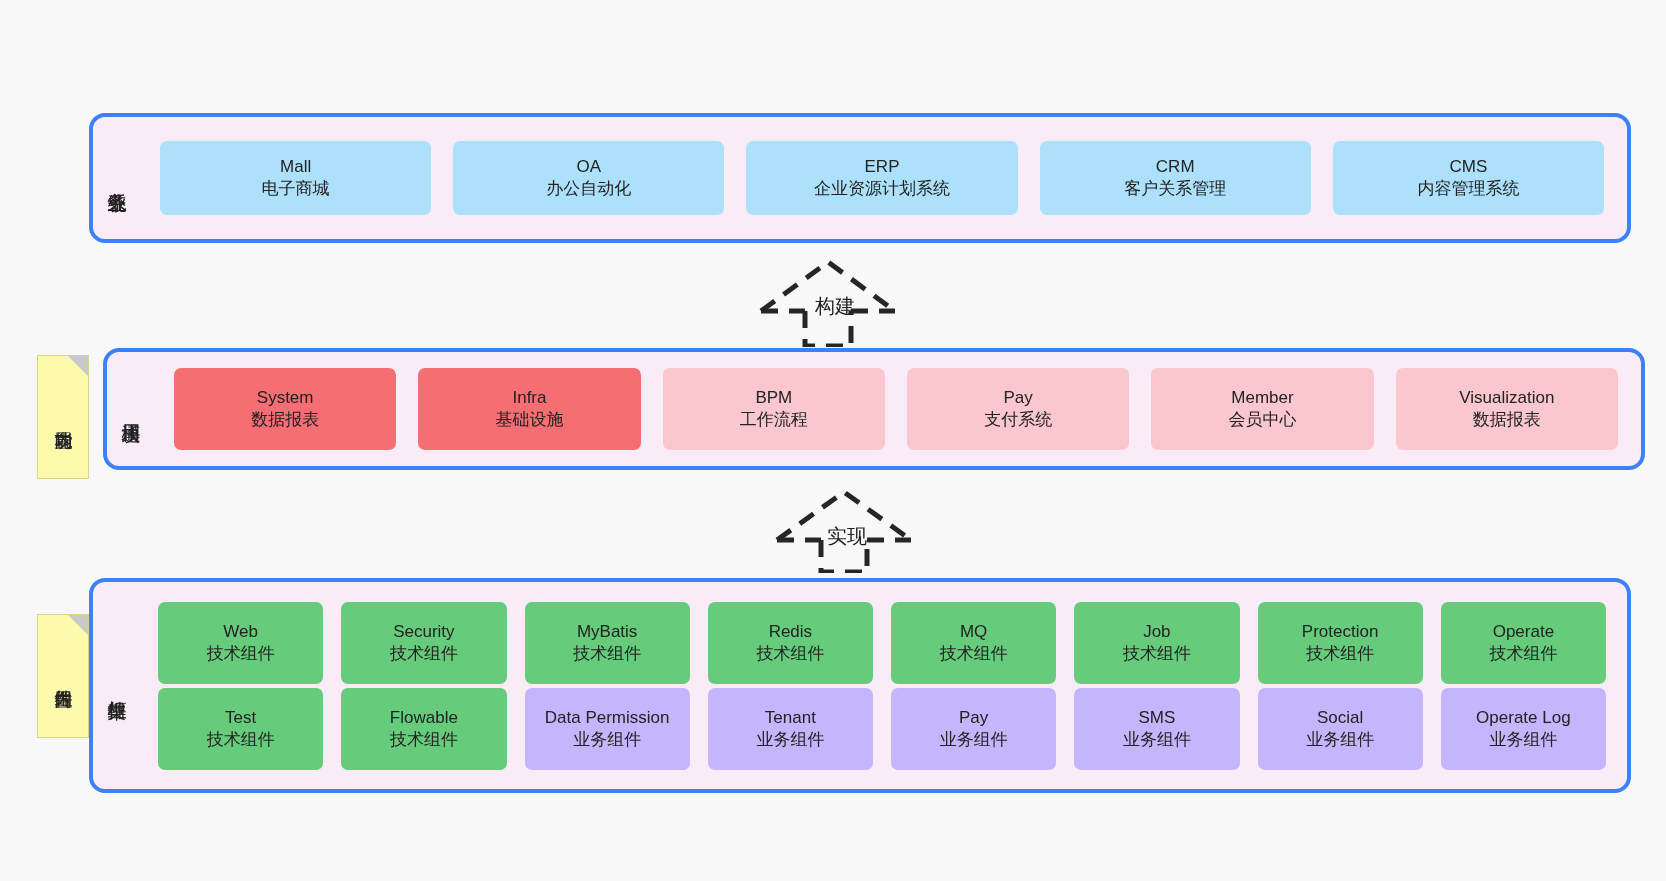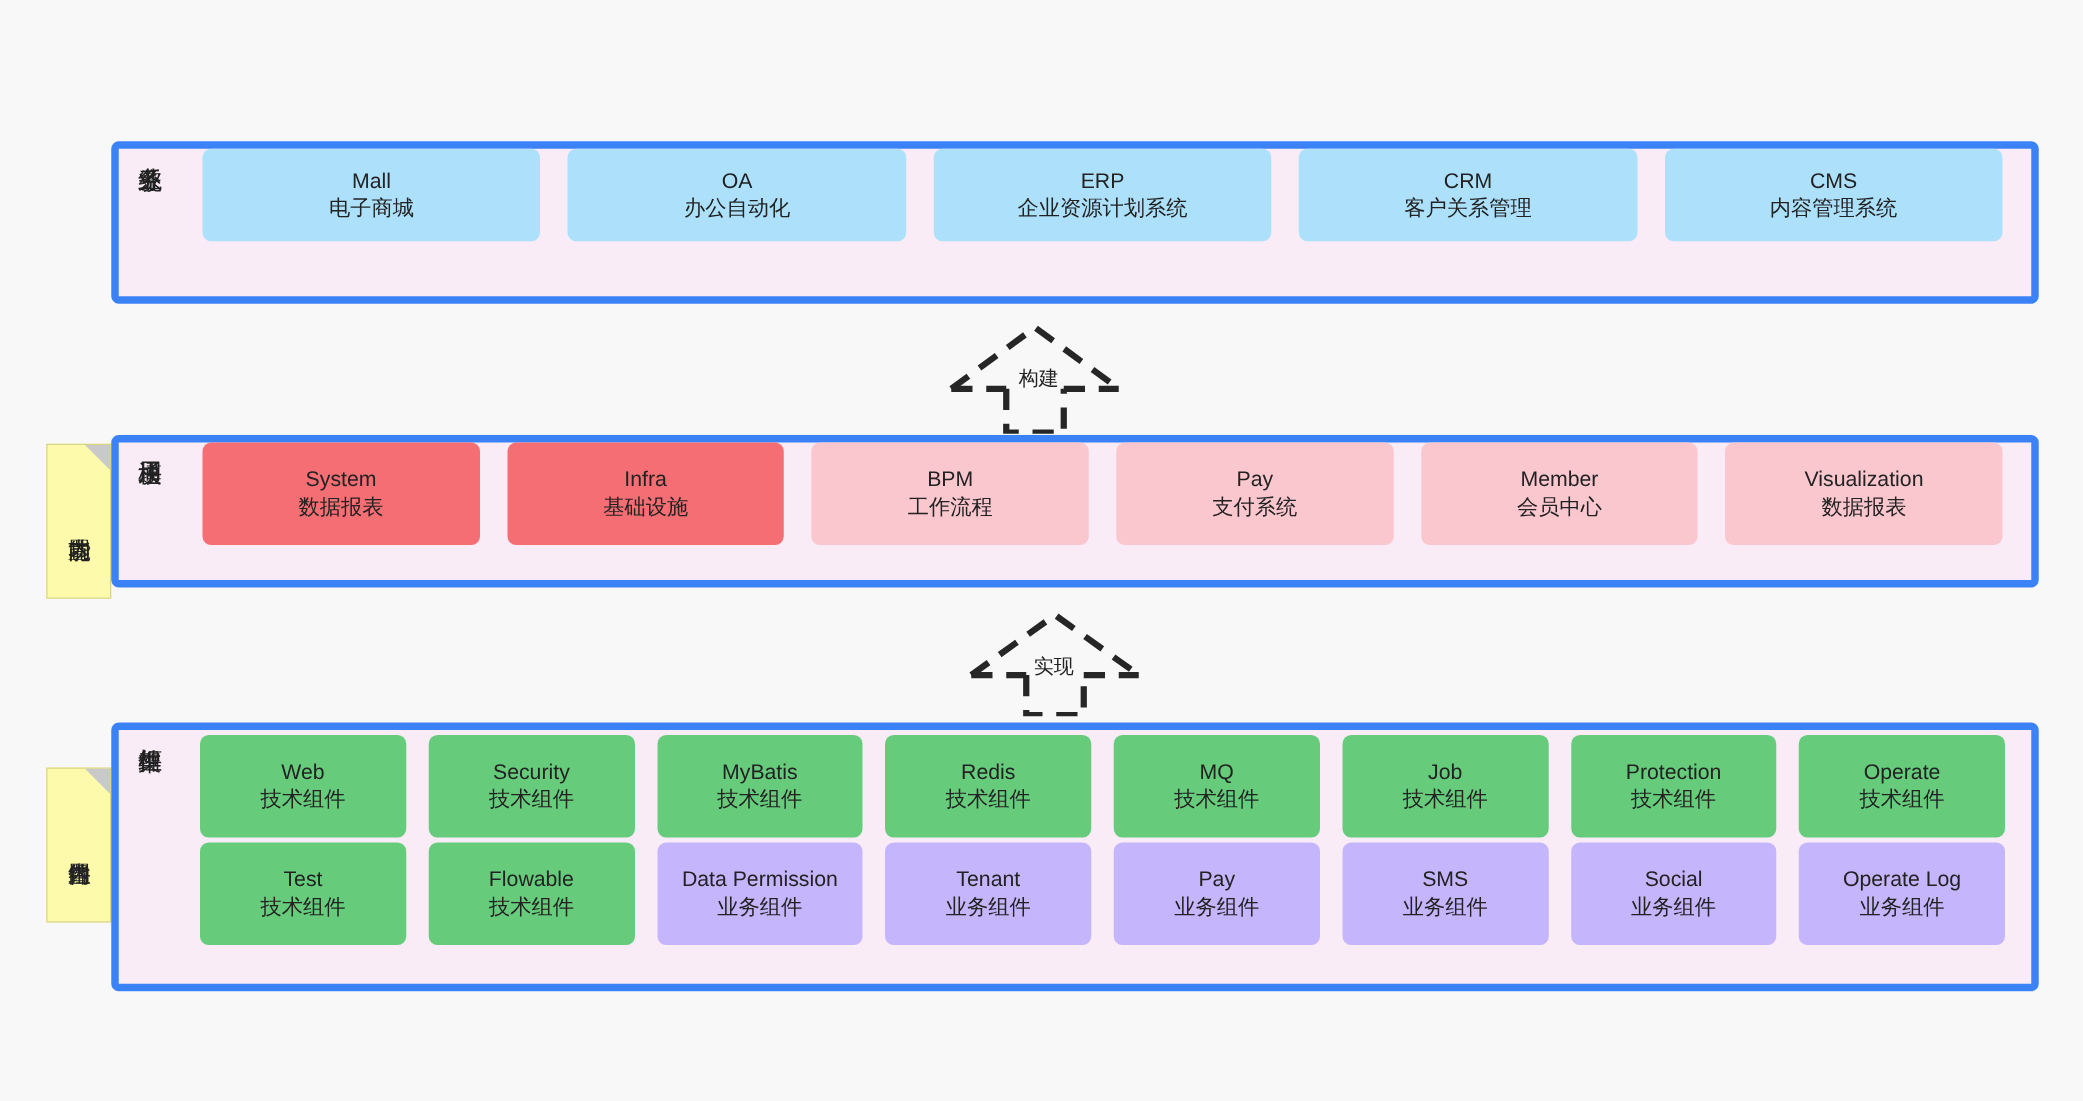--- a/index.html
+++ b/index.html
@@ -11,24 +11,24 @@
     overflow:hidden;
     position:relative;
   }
   .canvas{position:absolute;inset:0;}
 
   
   .layer{
     position:absolute;
     box-sizing:border-box;
     background:#f9ecf6;
-    border:6px solid #3b82f6;
-    border-radius:6px;
-    display:flex;
-    align-items:flex-start;
+    border:4px solid #3b82f6;
+    border-radius:16px;
+    display:flex;
+    align-items:center;
   }
   .layer-title{
     box-sizing:border-box;
     width:48px;
     flex:0 0 48px;
     display:flex;
     align-items:center;
     justify-content:center;
     font-size:19px;
     line-height:1.06;
@@ -73,21 +73,21 @@
   .c-pink{background:#fbc7cf;}
   .c-green{background:#66cc7c;}
   .c-lgreen{background:#c4b5fd;}
 
   
   #layer-business{left:89px;top:113px;width:1542px;height:130px;}
   #layer-business .row{height:74px;padding-left:8px;}
   #layer-business .cell{flex:1 1 0;margin:0 11px;}
 
   
-  #layer-common{left:89px;top:348px;width:1542px;height:122px;}
+  #layer-common{left:103px;top:348px;width:1542px;height:122px;}
   #layer-common .row{height:82px;padding-left:8px;}
   #layer-common .cell{flex:1 1 0;margin:0 11px;}
 
   
   #layer-framework{left:89px;top:578px;width:1542px;height:215px;}
   #layer-framework .layer-body{justify-content:center;gap:4px;padding-top:4px;padding-bottom:4px;}
   #layer-framework .row{height:82px;padding-left:8px;}
   #layer-framework .cell{flex:1 1 0;margin:0 9px;}
 
   
@@ -113,21 +113,21 @@
     border-left:20px solid transparent;
     border-top:20px solid #c9c9c9;
   }
   #note-common{left:37px;top:355px;width:52px;height:124px;}
   #note-framework{left:37px;top:614px;width:52px;height:124px;}
 
   
   .arrow{position:absolute;}
   .arrow .lbl{
     position:absolute;
-    font-size:16px;
+    font-size:20px;
     color:#222;
     background:transparent;
     white-space:nowrap;
   }
   #arrow-build{left:753px;top:257px;width:150px;height:90px;}
   #arrow-build .lbl{left:62px;top:36px;}
   #arrow-impl{left:769px;top:488px;width:150px;height:85px;}
   #arrow-impl .lbl{left:58px;top:35px;}
 </style>
 </head>

